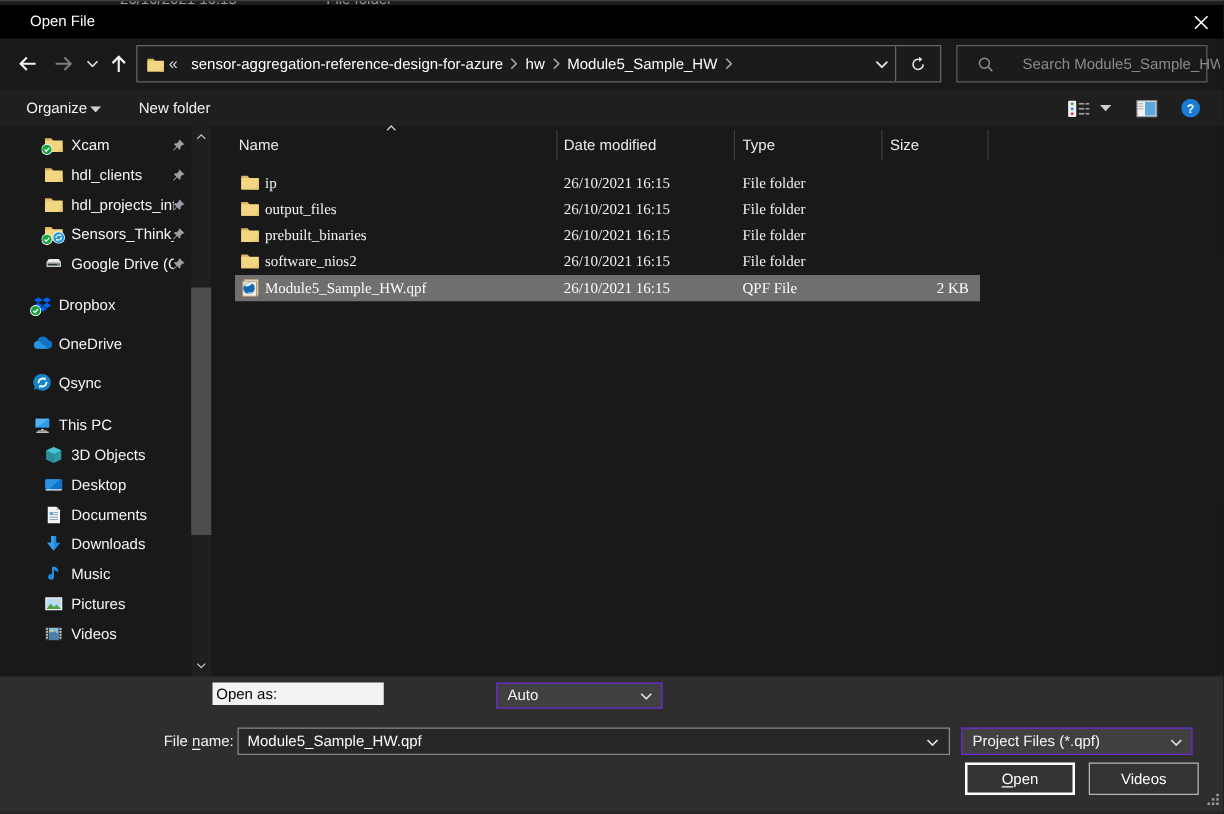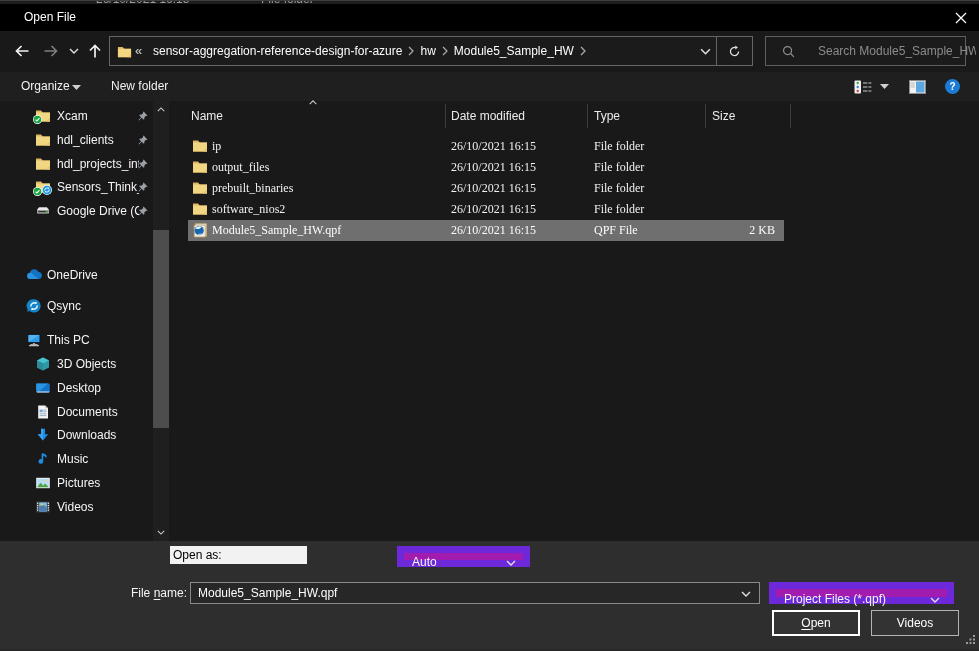--- a/index.html
+++ b/index.html
@@ -77,21 +77,21 @@
   .frow .c-date { left:451px; }
   .frow .c-type { left:594px; }
   .frow .c-size { left:705px; width:70px; text-align:right; }
   .frow.sel::before { content:""; position:absolute; left:188px; top:0; width:596px; height:21px; background:#6f6f6f; }
   .frow.sel .cell { color:#fdfdfd; }
   .frow .cell, .frow .fic { z-index:1; }
 
   
   .footer { left:0; top:541px; width:979px; height:110px; background:#2e2e2e; border-bottom:2px solid #272727; }
   .openas-box { position:absolute; left:170px; top:5px; width:137px; height:18px; background:#f2f2f2; color:#000; line-height:18px; padding-left:3px; }
-  .dd { position:absolute; background:#a21caf; border:7px solid #6d28d9; color:#f5f5f5; }
+  .dd { position:absolute; background:#404040; border:1px solid #6d28d9; color:#f5f5f5; }
   .dd .val { position:absolute; left:8px; top:0; line-height:19px; white-space:nowrap; }
   .dd .chev { position:absolute; right:7px; top:7px; }
   .auto-dd { left:397px; top:5px; width:133px; height:21px; }
   .fname-label { position:absolute; left:108px; top:41px; width:79px; height:22px; line-height:22px; text-align:right; color:#f5f5f5; }
   .fname-label .mn { text-decoration:underline; text-underline-offset:2px; }
   .combo { position:absolute; left:190px; top:41px; width:570px; height:22px; background:#272727; border:1px solid #8a8a8a; }
   .combo .val { position:absolute; left:7px; top:0; line-height:20px; color:#fdfdfd; white-space:nowrap; }
   .combo .chev { position:absolute; right:8px; top:8px; }
   .ftype-dd { left:769px; top:41px; width:185px; height:22px; }
   .ftype-dd .val { line-height:20px; }
@@ -440,20 +440,29 @@
   </div>
   <div class="abs side-item lvl2 pinned" style="top:200px">
     <svg class="ic">
         <use href="#i-extdrive"></use>
       </svg>
     <span class="lbl">Google Drive (G:</span>
     <svg class="pin" width="10" height="10">
         <use href="#i-pin"></use>
       </svg>
   </div>
+  <div class="abs side-item lvl1" style="top:233px">
+    <svg class="ic">
+        <use href="#i-dropbox"></use>
+      </svg>
+    <svg class="badge" style="left:24px;top:11px" width="9" height="9">
+        <use href="#i-check"></use>
+      </svg>
+    <span class="lbl">Dropbox</span>
+  </div>
   <div class="abs side-item lvl1" style="top:264px">
     <svg class="ic">
         <use href="#i-onedrive"></use>
       </svg>
     <span class="lbl">OneDrive</span>
   </div>
   <div class="abs side-item lvl1" style="top:295px">
     <svg class="ic">
         <use href="#i-qsync"></use>
       </svg>

